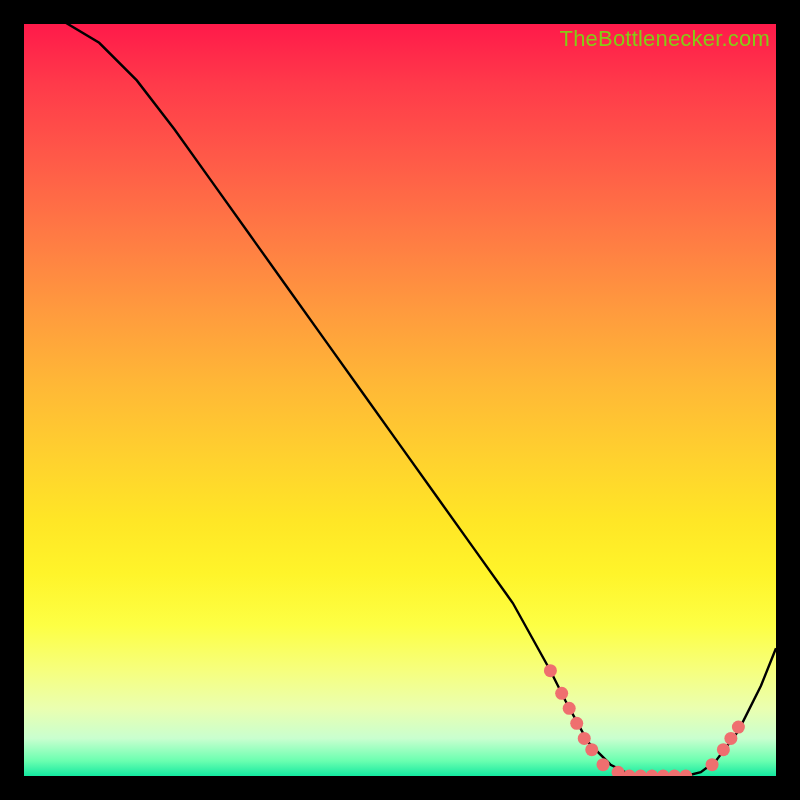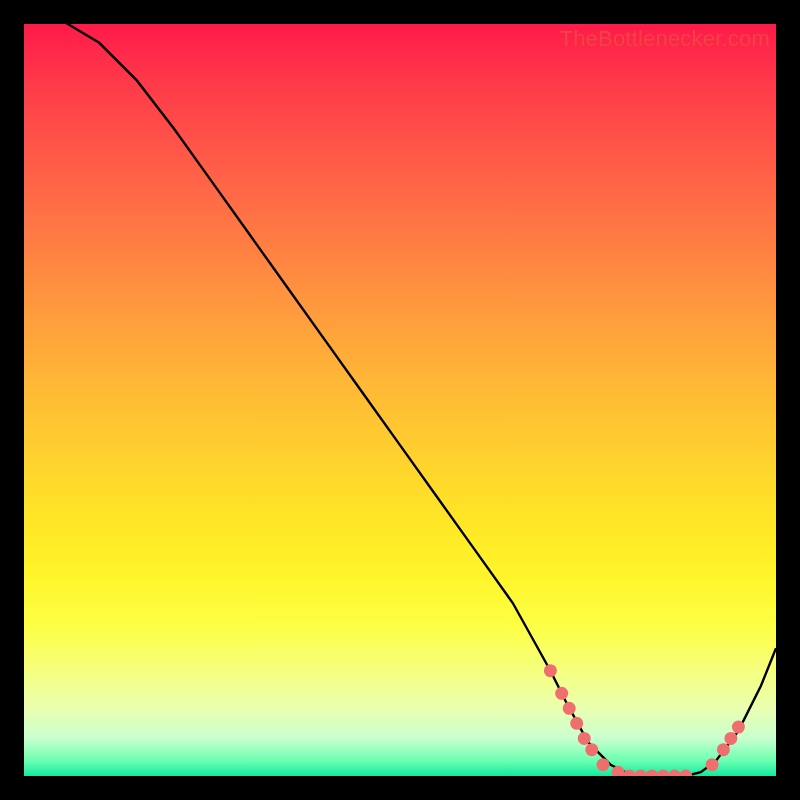--- a/index.html
+++ b/index.html
@@ -20,21 +20,21 @@
       #fff42a 73%,
       #fdff44 80%,
       #f6ff7e 86%,
       #eaffb0 91%,
       #c9ffcf 95%,
       #6affb0 98%,
       #14e8a0 100%
     );
   }
   .watermark {
-    position: absolute; top: 2px; right: 6px; color: #ef4444;
+    position: absolute; top: 2px; right: 6px; color: #84cc16;
     font-size: 22px; font-weight: 500; letter-spacing: 0.2px;
     z-index: 5;
   }
   .svg-layer { position: absolute; left: 0; top: 0; width: 100%; height: 100%; z-index: 4; }
 </style>
 </head>
 <body>
 
 <div class="outer">
   <div class="plot-area">

